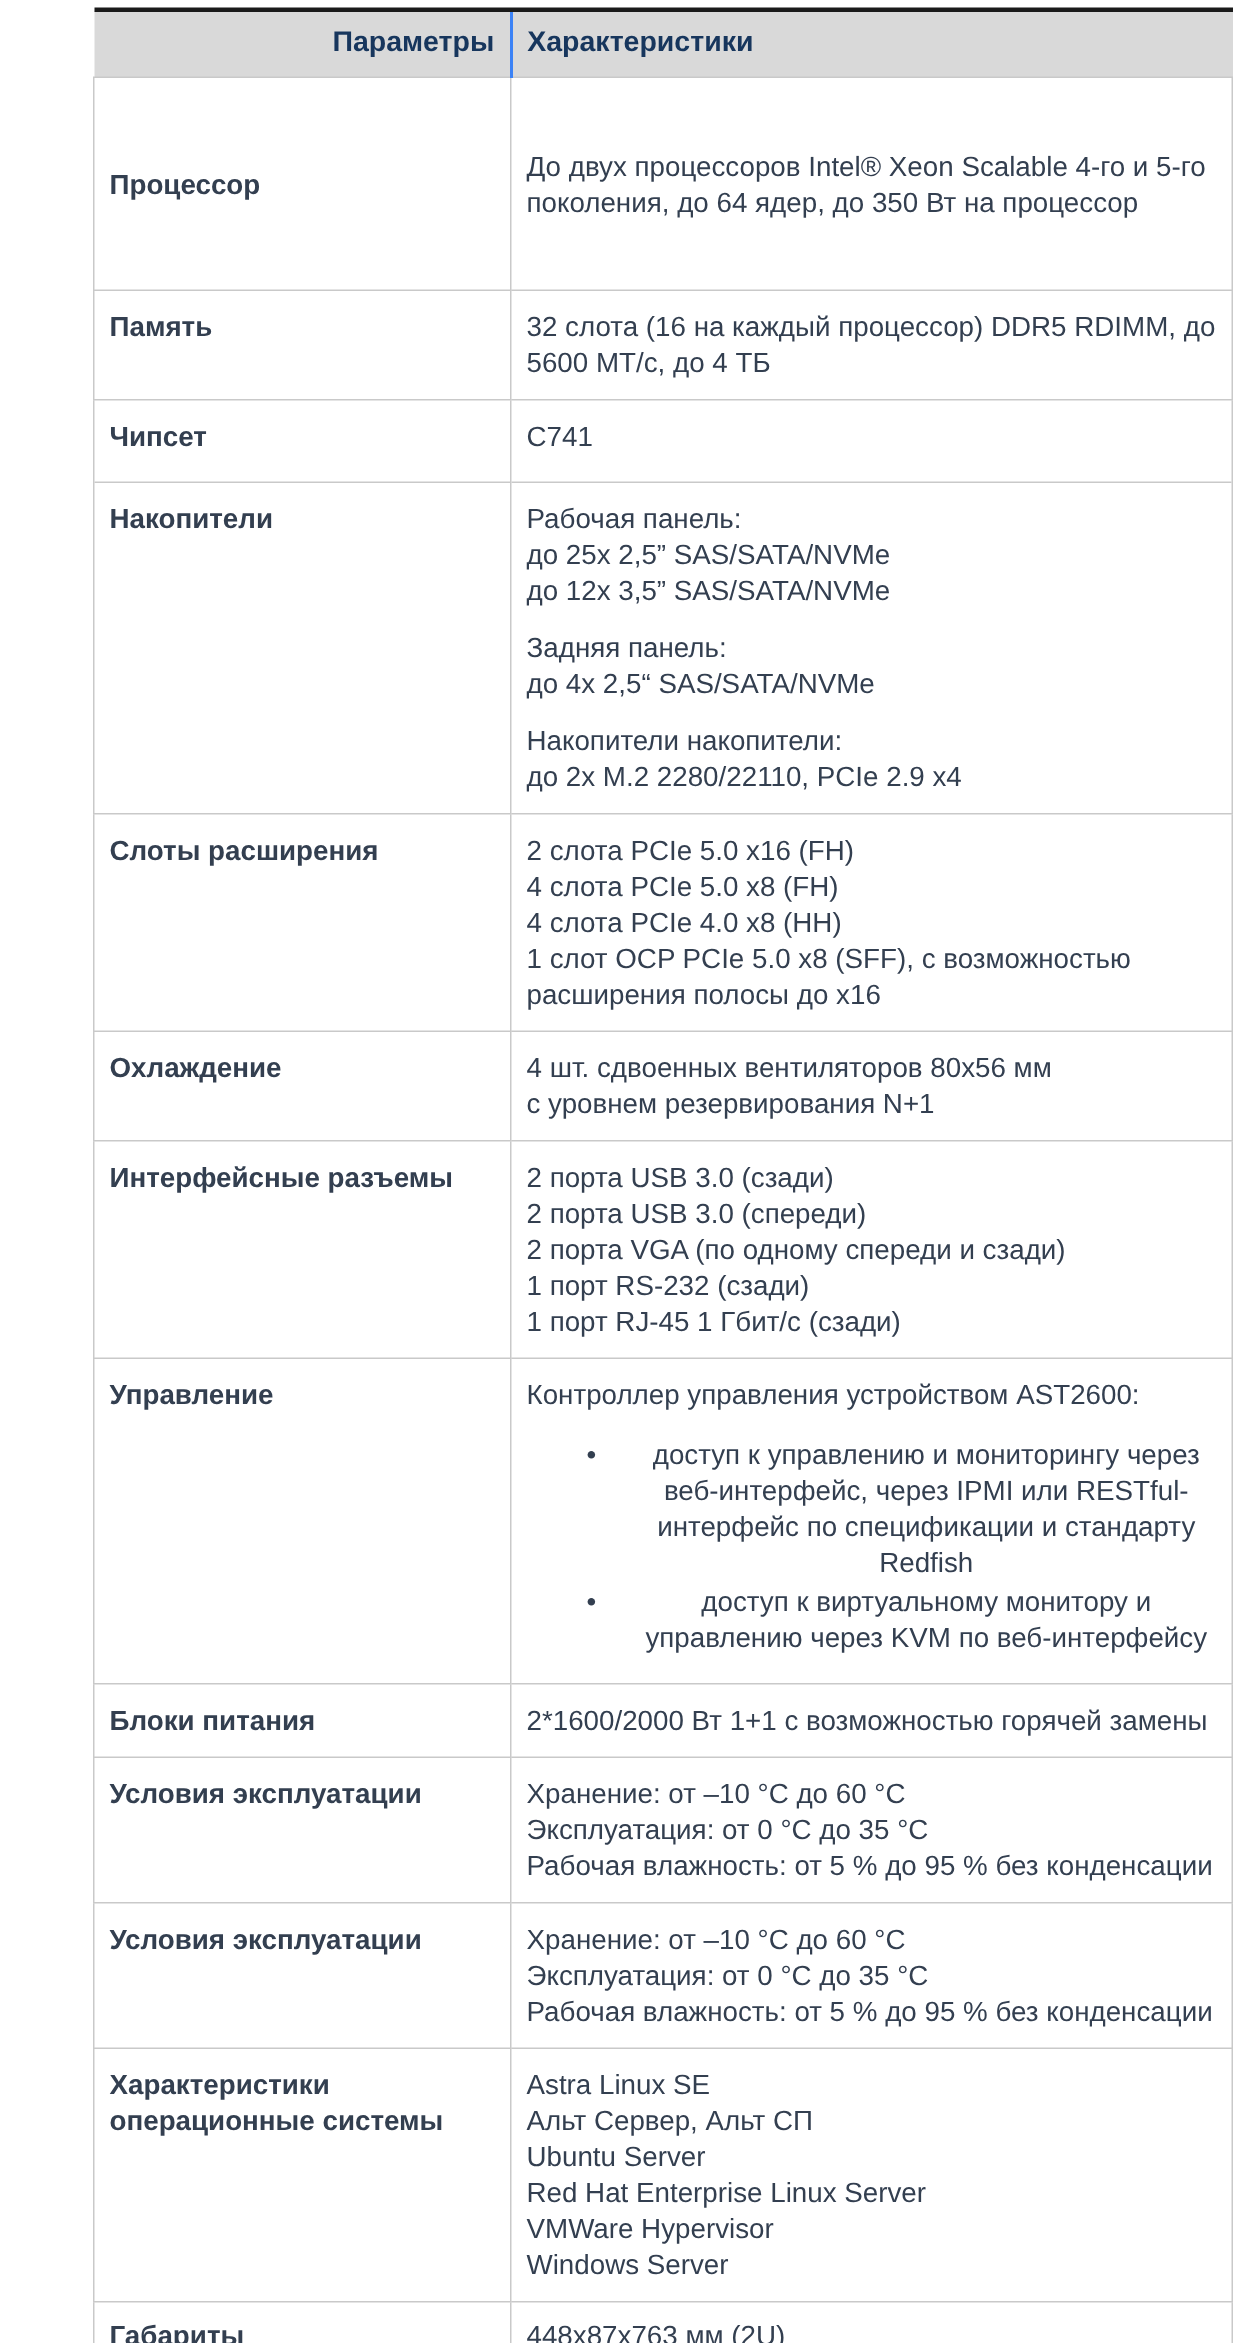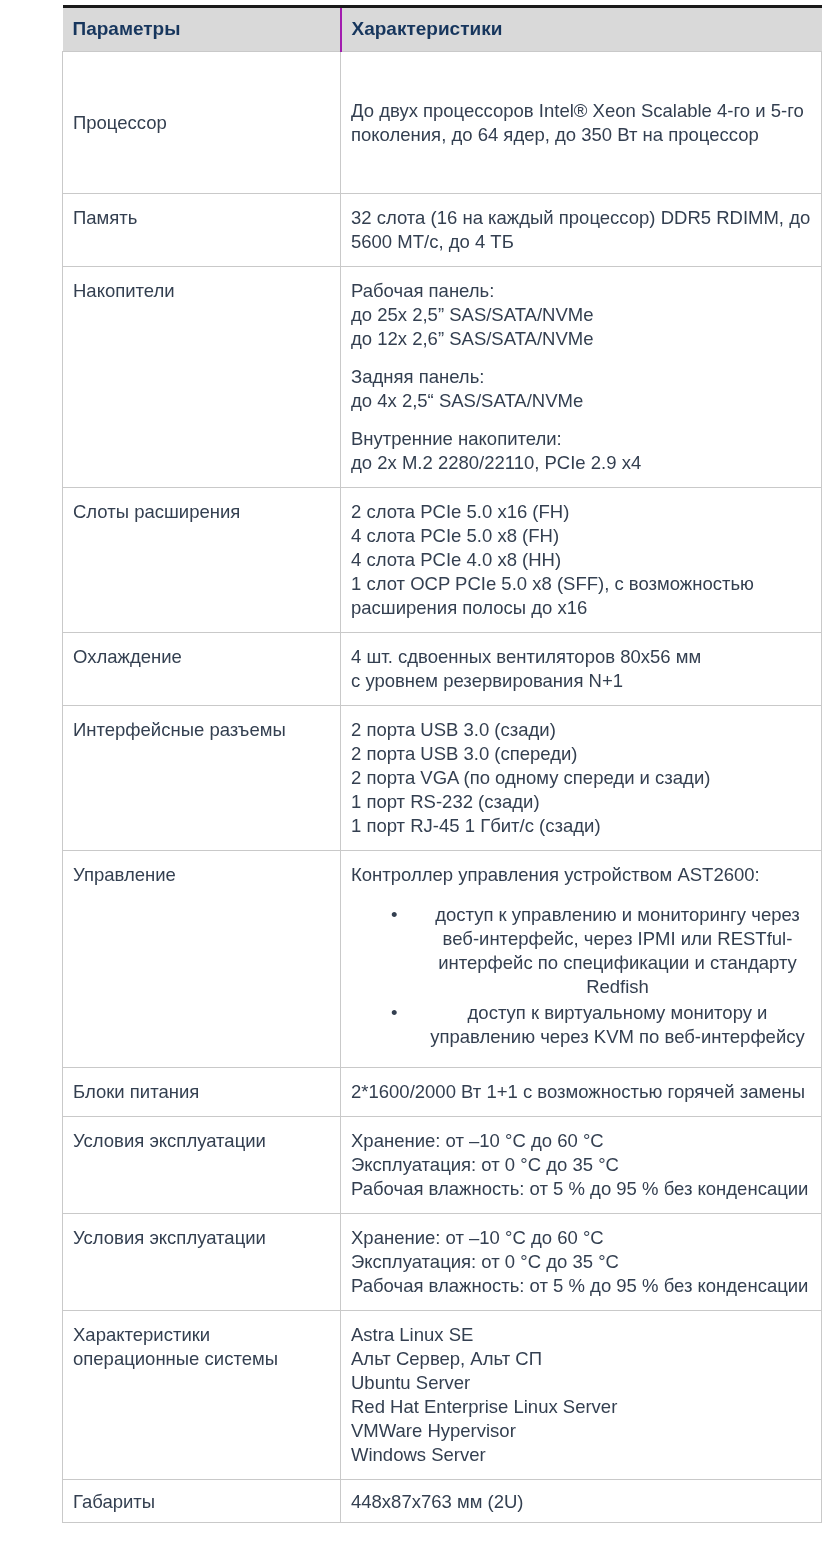--- a/index.html
+++ b/index.html
@@ -35,32 +35,34 @@
     font-weight:bold;
     text-align:left;
     padding:10px 10px 11px 10px;
     border-top:3px solid var(--top-border);
     border-bottom:1px solid var(--border);
     border-left:none;
     border-right:none;
   }
   table.spec-table thead th.col-param{
     width:278px;
-    border-right:2px solid #a21caf;
+    border-right:2px solid #3b82f6;
+    text-align:right;
   }
   table.spec-table td{
     border:1px solid var(--border);
     vertical-align:top;
     font-size:18.5px;
     line-height:24px;
     color:var(--body-text);
     padding:12px 7px 12px 10px;
   }
   table.spec-table td.param-cell{
     width:278px;
+    font-weight:bold;
   }
   tr.v-center td{
     height:142px;
     vertical-align:middle;
   }
   tr.no-bb td{
     border-bottom:none;
     padding-bottom:18px;
   }
   tr.last-row td{
@@ -110,27 +112,33 @@
           </td>
   </tr>
 
   <tr>
     <td class="param-cell">Память</td>
     <td class="value-cell">
             <p><span>32 слота (16 на каждый процессор) DDR5 RDIMM, до 5600 МТ/с, до 4 ТБ</span></p>
           </td>
   </tr>
 
+  <tr class="no-bb">
+    <td class="param-cell">Чипсет</td>
+    <td class="value-cell">
+            <p><span>C741</span></p>
+          </td>
+  </tr>
 
   <tr>
     <td class="param-cell">Накопители</td>
     <td class="value-cell">
-            <p><span>Рабочая панель:</span><br><span>до 25x 2,5” SAS/SATA/NVMe</span><br><span>до 12x 2,6” SAS/SATA/NVMe</span></p>
+            <p><span>Рабочая панель:</span><br><span>до 25x 2,5” SAS/SATA/NVMe</span><br><span>до 12x 3,5” SAS/SATA/NVMe</span></p>
             <p><span>Задняя панель:</span><br><span>до 4x 2,5“ SAS/SATA/NVMe</span></p>
-            <p><span>Внутренние накопители:</span><br><span>до 2x M.2 2280/22110, PCIe 2.9 x4</span></p>
+            <p><span>Накопители накопители:</span><br><span>до 2x M.2 2280/22110, PCIe 2.9 x4</span></p>
           </td>
   </tr>
 
   <tr>
     <td class="param-cell">Слоты расширения</td>
     <td class="value-cell">
             <p><span>2 слота PCIe 5.0 x16 (FH)</span><br><span>4 слота PCIe 5.0 x8 (FH)</span><br><span>4 слота PCIe 4.0 x8 (HH)</span><br><span>1 слот OCP PCIe 5.0 x8 (SFF), с возможностью расширения полосы до x16</span></p>
           </td>
   </tr>
 

